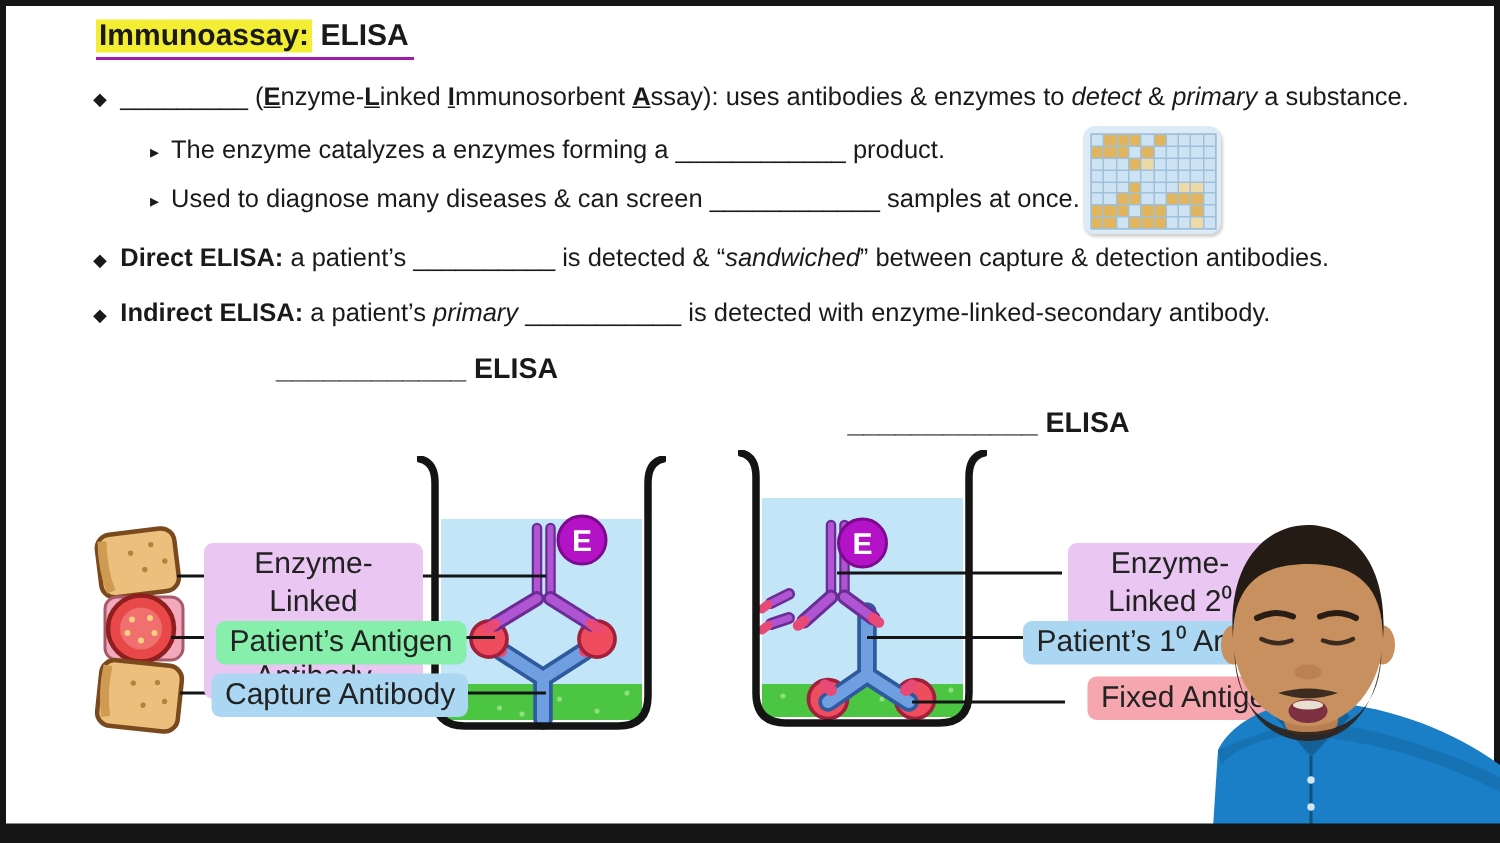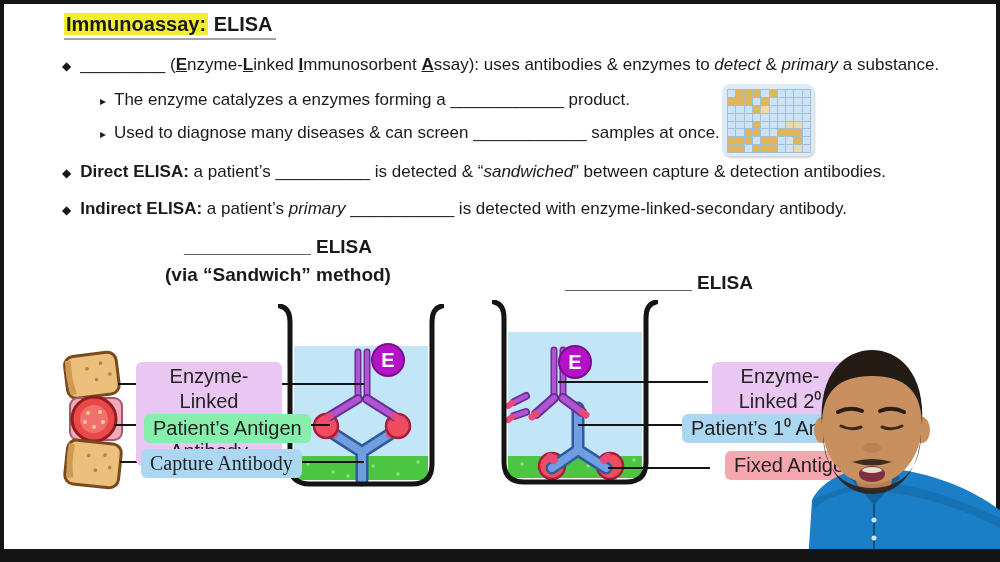--- a/index.html
+++ b/index.html
@@ -4,21 +4,21 @@
 <style>
   html,body{margin:0;padding:0;}
   body{
     width:1000px;height:562px;position:relative;overflow:hidden;
     background:#ffffff;font-family:"Liberation Sans",sans-serif;color:#1a1a1a;
   }
   .frame-border{position:absolute;inset:0;border:4px solid #141414;z-index:5;pointer-events:none;}
   .bottom-bar{position:absolute;left:0;top:549px;width:1000px;height:13px;background:#141414;z-index:8;}
 
   .page-title{position:absolute;left:64px;top:13px;font-size:20px;font-weight:bold;
-    border-bottom:2px solid #a3a3a3;padding:0 3px 2px 0;z-index:2;}
+    border-bottom:2px solid #a21caf;padding:0 3px 2px 0;z-index:2;}
   .hl{background:#f3ee34;padding:0 2px;}
 
   .line{position:absolute;font-size:17px;white-space:nowrap;z-index:2;}
   .marker{font-size:12px;margin-right:9px;}
   .submarker{font-size:12px;margin-right:8px;}
   .bu{font-weight:bold;text-decoration:underline;}
   .it{font-style:italic;}
   .bold{font-weight:bold;}
   .b1{left:62px;top:55px;}
   .sub1{left:100px;top:90px;}
@@ -162,21 +162,20 @@
 
 <div class="line b2">
   <span class="marker">◆</span><span class="bold">Direct ELISA:</span><span> a patient’s </span><span>__________</span><span> is detected &amp; “</span><span class="it">sandwiched</span><span>” between capture &amp; detection antibodies.</span>
 </div>
 <div class="line b3">
   <span class="marker">◆</span><span class="bold">Indirect ELISA:</span><span> a patient’s </span><span class="it">primary</span><span> ___________</span><span> is detected with enzyme-linked-secondary antibody.</span>
 </div>
 
 <div class="dtitle-left">
   <div><span>____________</span><span> ELISA</span></div>
-  <div class="sub">(via “Sandwich” method)</div>
 </div>
 <div class="dtitle-right">
   <span>____________</span><span> ELISA</span>
 </div>
 
 <svg class="abs" style="left:58px;top:348px;" width="74" height="142" viewBox="0 0 74 142">
   <g transform="rotate(-7 36 28)">
     <rect x="8" y="6" width="52" height="42" rx="9" fill="#ecc07c" stroke="#7a4a1e" stroke-width="3"></rect>
     <path d="M12,10 q-2,18 2,34" stroke="#cf9a52" stroke-width="6" fill="none"></path>
     <circle cx="30" cy="20" r="1.8" fill="#b5813f"></circle>
@@ -207,21 +206,21 @@
 <div class="conn" style="left:114px;top:424px;width:40px;"></div>
 <div class="conn" style="left:242px;top:424px;width:88px;"></div>
 <div class="conn" style="left:120px;top:461px;width:32px;"></div>
 <div class="conn" style="left:238px;top:461px;width:126px;"></div>
 <div class="conn" style="left:558px;top:381px;width:150px;"></div>
 <div class="conn" style="left:578px;top:424px;width:116px;"></div>
 <div class="conn" style="left:608px;top:467px;width:102px;"></div>
 
 <div class="pill" id="pl1" style="background: rgb(234, 198, 242);">Enzyme-Linked Detection Antibody</div>
 <div class="pill" id="pl2" style="background: #86efac;">Patient’s Antigen</div>
-<div class="pill" id="pl3" style="background: rgb(171, 215, 243); font-family: Liberation Serif, serif;">Capture Antibody</div>
+<div class="pill" id="pl3" style="background: rgb(171, 215, 243);">Capture Antibody</div>
 <div class="pill" id="pr1" style="background: rgb(234, 198, 242); margin-left: 17px;">Enzyme-Linked 2⁰ Antibody</div>
 <div class="pill" id="pr2" style="background: rgb(171, 215, 243);">Patient’s 1⁰ Antibody</div>
 <div class="pill" id="pr3" style="background: rgb(246, 166, 174);">Fixed Antigen</div>
 
 <svg class="abs beaker" style="left:278px;top:304px;" width="166" height="190" viewBox="0 0 166 190">
   <rect x="16" y="42" width="134" height="134" fill="#c2e5f8"></rect>
   <rect x="16" y="152" width="134" height="24" fill="#4cc542"></rect>
   <circle cx="30" cy="160" r="1.7" fill="#8ee07e"></circle>
     <circle cx="55" cy="168" r="1.7" fill="#8ee07e"></circle>
   <circle cx="95" cy="162" r="1.7" fill="#8ee07e"></circle>

